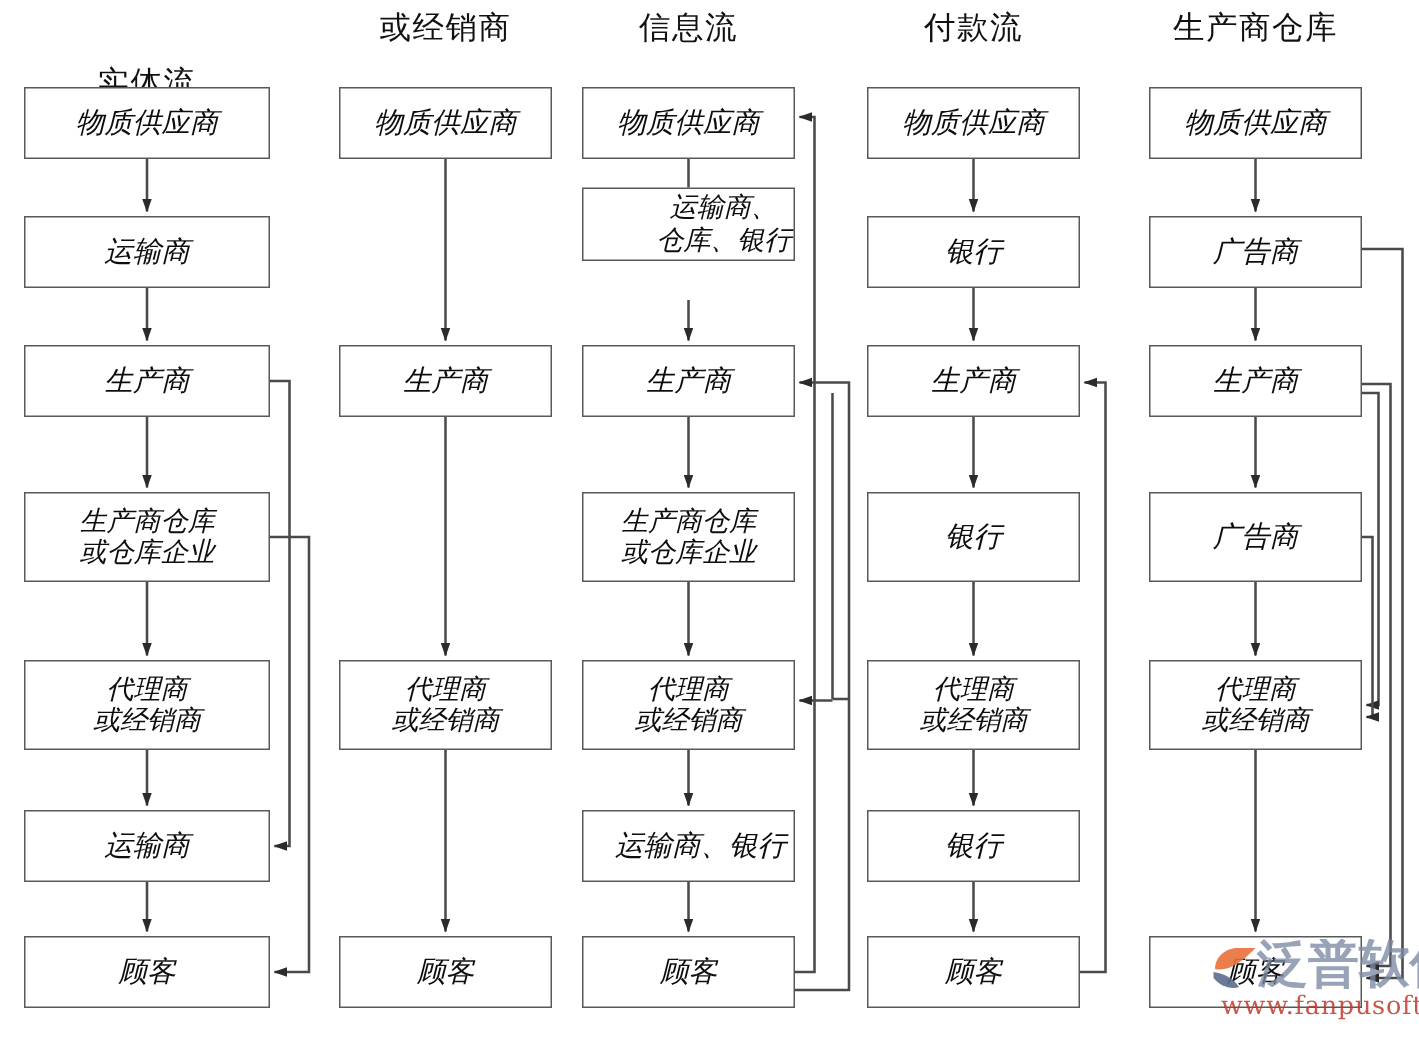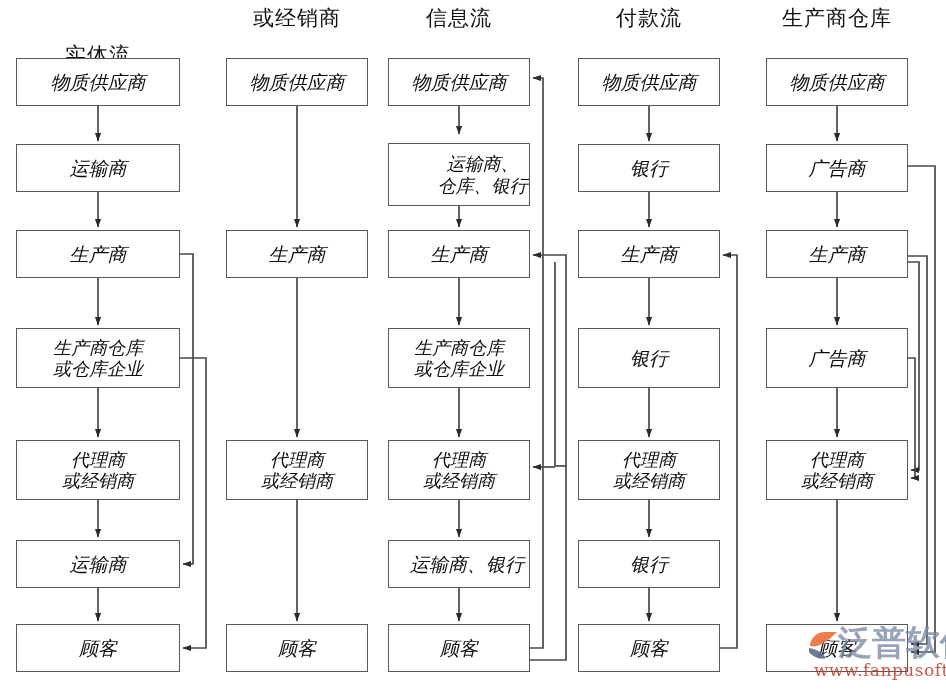--- a/index.html
+++ b/index.html
@@ -158,21 +158,21 @@
   <div class="node" style="left:16px;top:540px;width:164px;height:48px;">运输商</div>
   <div class="node" style="left:16px;top:624px;width:164px;height:48px;">顾客</div>
 
   <div class="node" style="left:226px;top:58px;width:142px;height:48px;">物质供应商</div>
   <div class="node" style="left:226px;top:230px;width:142px;height:48px;">生产商</div>
   <div class="node two-line" style="left:226px;top:440px;width:142px;height:60px;">代理商
 或经销商</div>
   <div class="node" style="left:226px;top:624px;width:142px;height:48px;">顾客</div>
 
   <div class="node" style="left:388px;top:58px;width:142px;height:48px;">物质供应商</div>
-  <div class="node two-line" style="left:388px;top:143px;width:142px;height:63px;padding-left:47px;">运输商、
+  <div class="node two-line" style="left:388px;top:125px;width:142px;height:49px;padding-left:47px;">运输商、
 仓库、银行</div>
   <div class="node" style="left:388px;top:230px;width:142px;height:48px;">生产商</div>
   <div class="node two-line" style="left:388px;top:328px;width:142px;height:60px;">生产商仓库
 或仓库企业</div>
   <div class="node two-line" style="left:388px;top:440px;width:142px;height:60px;">代理商
 或经销商</div>
   <div class="node" style="left:388px;top:540px;width:142px;height:48px;padding-left:16px;">运输商、银行</div>
   <div class="node" style="left:388px;top:624px;width:142px;height:48px;">顾客</div>
 
   <div class="node" style="left:578px;top:58px;width:142px;height:48px;">物质供应商</div>

